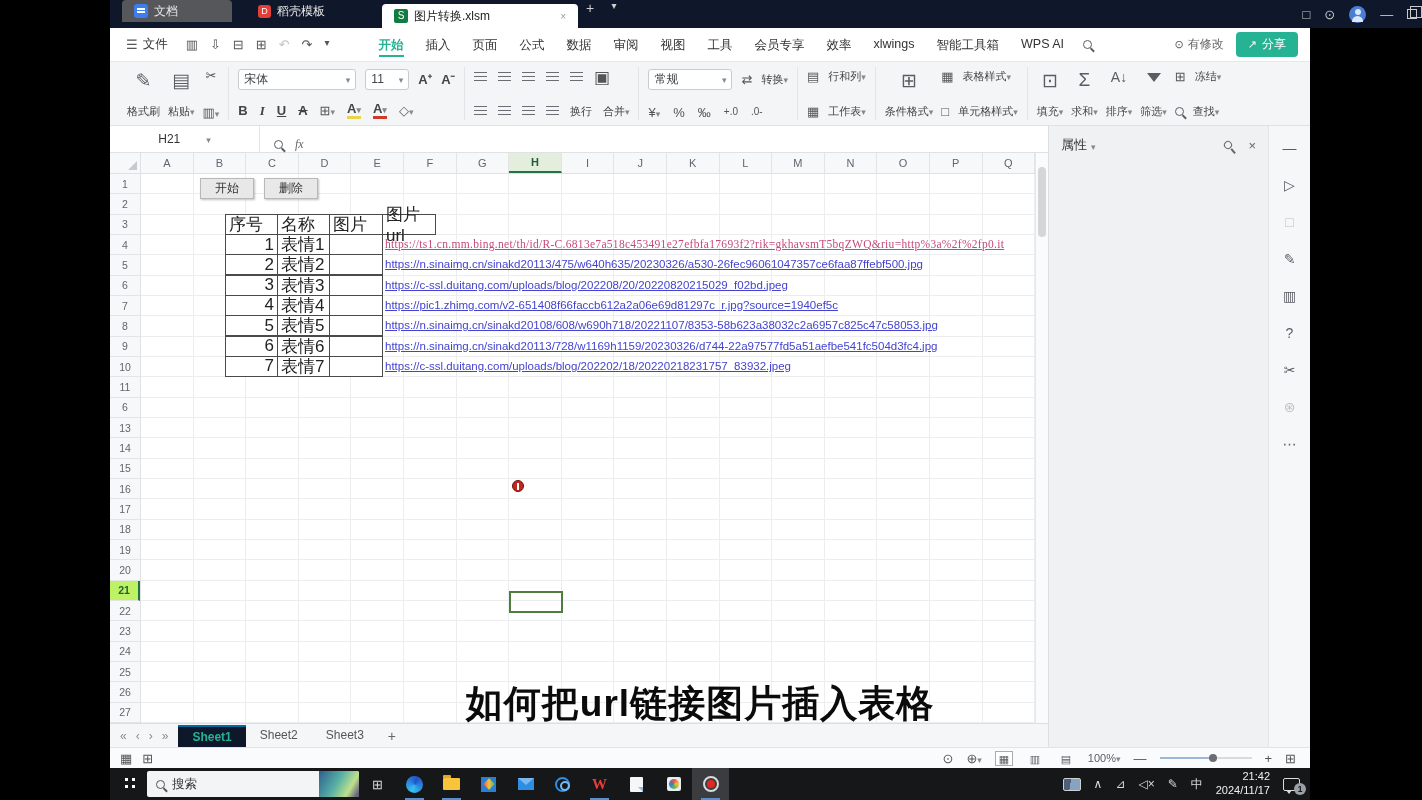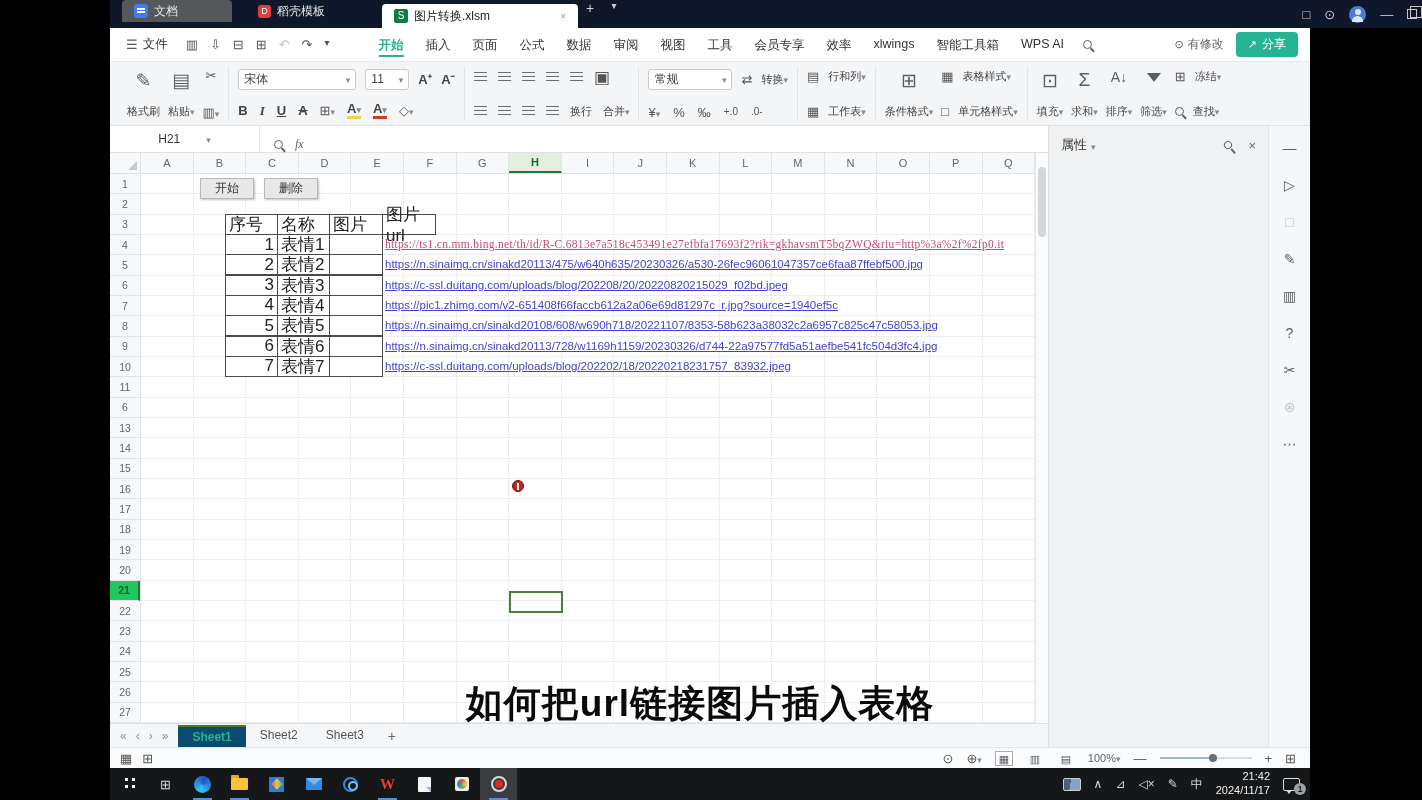--- a/index.html
+++ b/index.html
@@ -77,21 +77,21 @@
   
   .colhdr{position:absolute;left:31px;top:153px;width:894px;height:21px;display:flex;background:#f7f8fa;
           border-bottom:1px solid #dfe1e3;font-size:11px;color:#60666d}
   .colcell{width:52.6px;border-right:1px solid #e2e4e6;display:flex;align-items:center;justify-content:center;height:100%}
   .colcell.sel{background:#e3efdc;border-bottom:2px solid #217346;color:#1f5f36;font-weight:bold}
   .corner{position:absolute;left:0;top:153px;width:31px;height:21px;background:#f7f8fa;border-right:1px solid #dfe1e3;border-bottom:1px solid #dfe1e3}
   .corner::after{content:"";position:absolute;right:3px;bottom:3px;border-left:9px solid transparent;border-bottom:9px solid #c7cacd}
   .rowhdr{position:absolute;left:0;top:174px;width:31px;height:549px;background:#f7f8fa;border-right:1px solid #dfe1e3;
           overflow:hidden;font-size:10.5px;color:#60666d}
   .rowcell{height:20.33px;display:flex;align-items:center;justify-content:center;border-bottom:1px solid #e2e4e6}
-  .rowcell.sel{background:#22c55e;border-right:2px solid #217346;color:#1f5f36;font-weight:bold}
+  .rowcell.sel{background:#bef264;border-right:2px solid #217346;color:#1f5f36;font-weight:bold}
   .grid{position:absolute;left:31px;top:174px;width:894px;height:549px;background:#fff;overflow:hidden;
         background-image:repeating-linear-gradient(to right,transparent 0 51.6px,#ecedef 51.6px 52.6px),
                          repeating-linear-gradient(to bottom,transparent 0 19.33px,#ecedef 19.33px 20.33px)}
 
   
   .formbtn{position:absolute;width:54px;height:21px;background:#e8e8e8;border:1px solid #b8b8b8;
            box-shadow:1px 1px 2px rgba(0,0,0,.25);font-size:12px;color:#333;display:flex;align-items:center;justify-content:center}
 
   
   .thead{position:absolute;top:40px;left:0;height:21px}
@@ -115,21 +115,21 @@
 
   
   .vscroll{position:absolute;left:925px;top:153px;width:13px;height:570px;background:#fafbfc;border-left:1px solid #e6e7e9}
   .vthumb{position:absolute;left:2px;top:14px;width:8px;height:70px;background:#d4d6d8;border-radius:4px}
 
   
   .sheetbar{position:absolute;left:0;top:723px;width:938px;height:24px;background:#f5f6f7;border-top:1px solid #dcdee0;
             display:flex;align-items:center;font-size:12px;color:#555}
   .navs{display:flex;gap:9px;padding:0 10px;color:#8a8e93;font-size:12px}
   .stab{padding:3px 14px}
-  .stab.active{background:#0c4a6e;color:#26b394;font-weight:bold;border-top:2px solid #4d7c0f}
+  .stab.active{background:#0f172a;color:#26b394;font-weight:bold;border-top:2px solid #0369a1}
   .addtab{padding:0 10px;font-size:14px;color:#666}
 
   
   .statusbar{position:absolute;left:0;top:747px;width:1200px;height:21px;background:#fafbfc;border-top:1px solid #e2e4e6;
              display:flex;align-items:center;font-size:11px;color:#5a5e63}
   .stleft{display:flex;gap:10px;padding-left:10px;font-size:12px}
   .stright{margin-left:auto;display:flex;align-items:center;gap:13px;padding-right:14px}
   .viewbox{width:18px;height:15px;border:1px solid transparent;text-align:center;line-height:14px;font-size:11px}
   .viewbox.on{border-color:#a9abad;background:#fff}
   .slider{width:92px;height:2px;background:#d8dadc;position:relative}
@@ -585,20 +585,25 @@
     <span>?</span>
     <span>✂</span>
     <span class="dim">⊛</span>
     <span>⋯</span>
   </div>
 
   <div class="taskbar">
     <div class="startbtn tk">
         <span class="winlogo"></span>
       </div>
+    <div class="searchbox">
+      <span class="mag"></span>
+      <span>搜索</span>
+      <span class="searchimg"></span>
+    </div>
     <div class="tk" style="color:#dcdcdc;font-size:13px">⊞</div>
     <div class="tk run">
         <span class="edge"></span>
       </div>
     <div class="tk run">
         <span class="folder"></span>
       </div>
     <div class="tk">
         <span class="photos"></span>
       </div>

